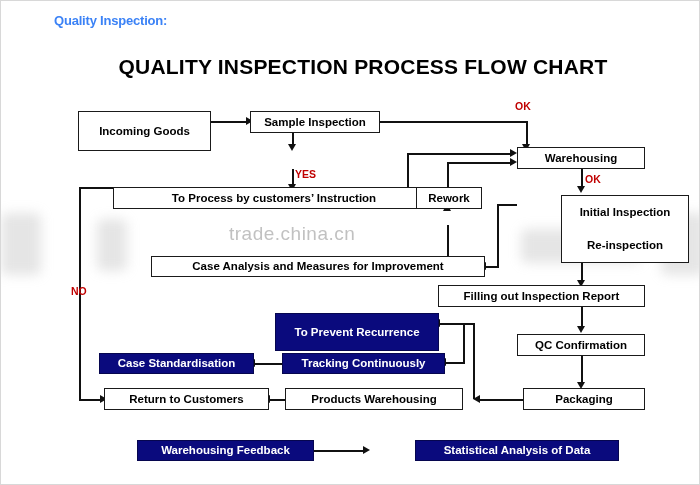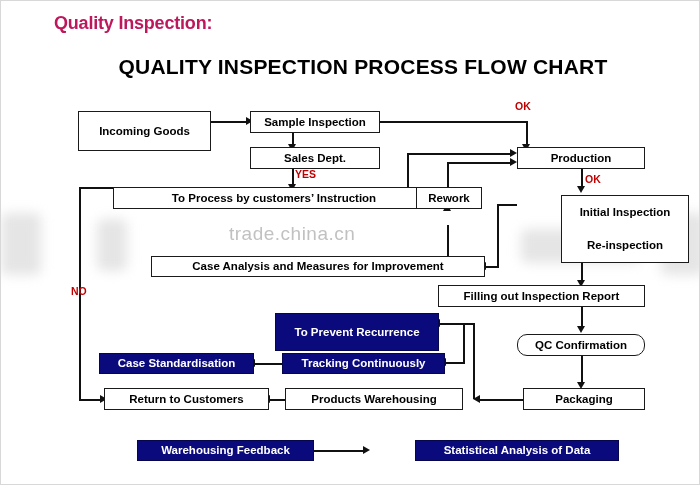--- a/index.html
+++ b/index.html
@@ -18,23 +18,23 @@
     border: 1px solid #d8d8d8;
     box-sizing: border-box;
   }
 
   
   #caption {
     position: absolute;
     left: 53px;
     top: 12px;
     font-family: "Liberation Sans", sans-serif;
-    font-size: 18px;
-    font-weight: bold;
-    color: #be185d;
+    font-size: 13px;
+    font-weight: bold;
+    color: #3b82f6;
     letter-spacing: -0.2px;
     white-space: nowrap;
   }
   #title {
     position: absolute;
     left: 0;
     top: 54px;
     width: 700px;
     text-align: center;
     font-family: "Liberation Sans", sans-serif;
@@ -231,38 +231,37 @@
 
   <div class="elabel" style="left:514px; top:99px;">OK</div>
   <div class="elabel" style="left:584px; top:172px;">OK</div>
   <div class="elabel" style="left:294px; top:167px;">YES</div>
   <div class="elabel" style="left:70px;  top:284px;">NO</div>
 
   <div class="node" style="left:77px;  top:110px; width:133px; height:40px;">Incoming Goods</div>
 
   <div class="node" style="left:249px; top:110px; width:130px; height:22px;">Sample Inspection</div>
 
-  <div class="node" style="left:249px; top:146px; width:130px; height:22px;">Sales Dept.</div>
 
   <div class="node" style="left:112px; top:186px; width:322px; height:22px;">To Process by customers’ Instruction</div>
 
-  <div class="node" style="left:516px; top:146px; width:128px; height:22px;">Production</div>
+  <div class="node" style="left:516px; top:146px; width:128px; height:22px;">Warehousing</div>
 
   <div class="node" style="left:415px; top:186px; width:66px;  height:22px;">Rework</div>
 
   <div class="node tall" style="left:516px; top:194px; width:128px; height:68px;">
     <div class="sub">Initial Inspection</div>
     <div class="sub">Re-inspection</div>
   </div>
 
   <div class="node" style="left:150px; top:255px; width:334px; height:21px;">Case Analysis and Measures for Improvement</div>
 
   <div class="node" style="left:437px; top:284px; width:207px; height:22px;">Filling out Inspection Report</div>
 
-  <div class="node" style="left:516px; top:333px; width:128px; height:22px;border-radius:10px;">QC Confirmation</div>
+  <div class="node" style="left:516px; top:333px; width:128px; height:22px;">QC Confirmation</div>
 
   <div class="node navy" style="left:274px; top:312px; width:164px; height:38px;">To Prevent Recurrence</div>
 
   <div class="node navy" style="left:281px; top:352px; width:163px; height:21px;">Tracking Continuously</div>
 
   <div class="node navy" style="left:98px;  top:352px; width:155px; height:21px;">Case Standardisation</div>
 
   <div class="node" style="left:103px; top:387px; width:165px; height:22px;">Return to Customers</div>
 
   <div class="node" style="left:284px; top:387px; width:178px; height:22px;">Products Warehousing</div>

